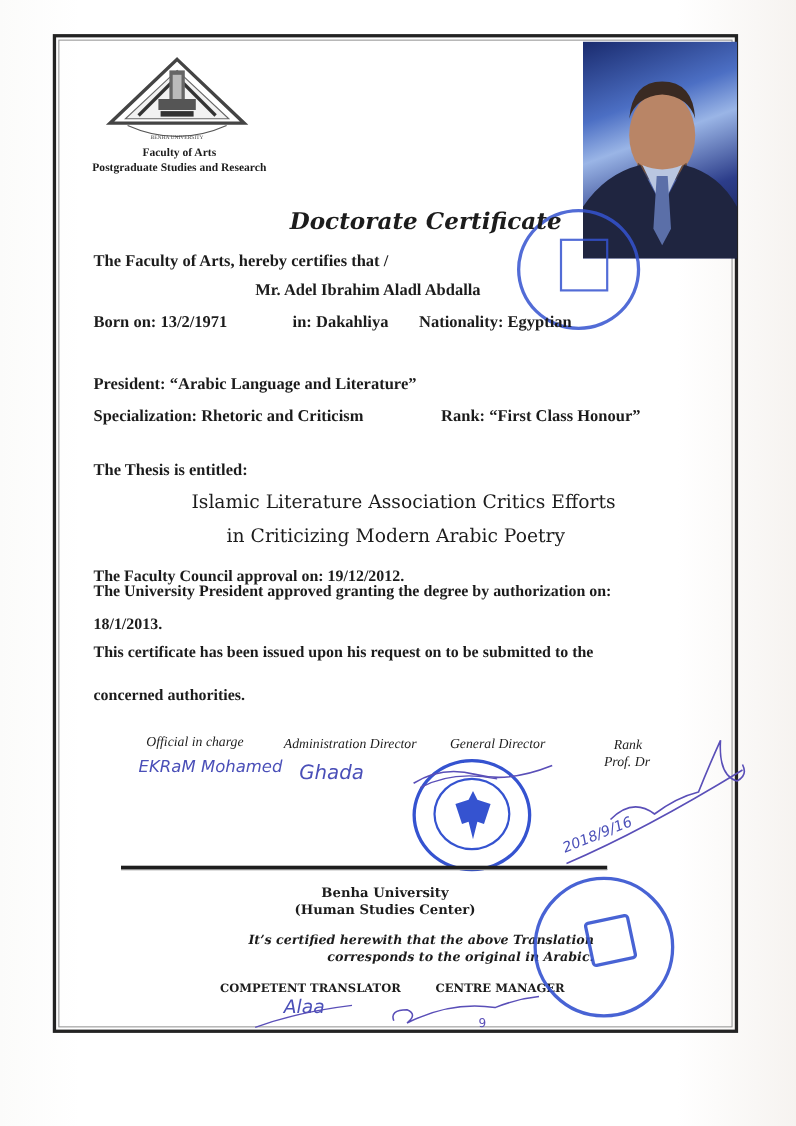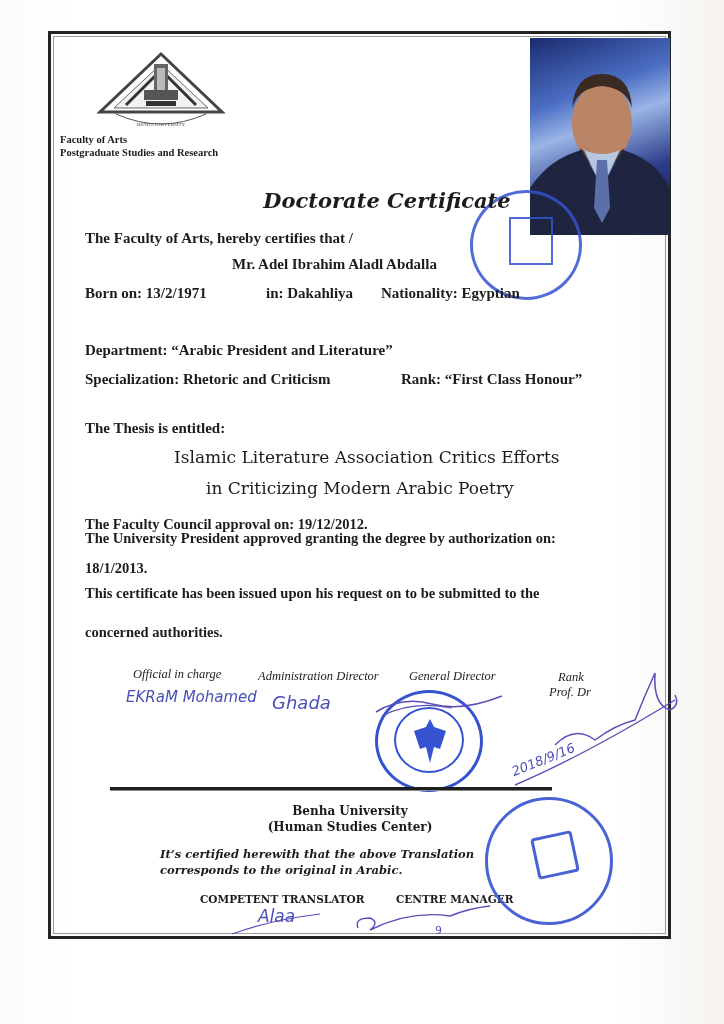--- a/index.html
+++ b/index.html
@@ -2,21 +2,21 @@
 <html><head>
 <meta charset="utf-8">
 <style>
   html, body { margin:0; padding:0; }
   body { width:724px; height:1024px; background:#f7f6f3; position:relative; overflow:hidden; font-family:"Liberation Serif", serif; color:#1c1c1c; }
   .page { position:absolute; left:0; top:0; width:724px; height:1024px; background:linear-gradient(90deg,#fbfbfa 0%,#ffffff 10%,#ffffff 85%,#f6f3f0 100%); }
   .frame { position:absolute; left:48px; top:31px; width:623px; height:908px; border:3px solid #232323; box-sizing:border-box; }
   .frame-inner { position:absolute; left:2px; top:2px; right:2px; bottom:2px; border:1px solid #9a9a9a; }
   .abs { position:absolute; }
   .logo { left:96px; top:50px; width:130px; height:88px; }
-  .faculty { left:60px; top:133px; width:206px; font-weight:bold; font-size:10.5px; line-height:13px; }
+  .faculty { left:60px; top:133px; width:206px; text-align:center; font-weight:bold; font-size:10.5px; line-height:13px; }
   .photo { left:530px; top:38px; width:140px; height:197px; overflow:hidden; background:linear-gradient(160deg,#1a2b6e 0%,#4c6fc4 30%,#9ab5e6 45%,#2c3d8a 70%,#131a45 100%); }
   .title { left:0; width:724px; top:188px; text-align:center; font-family:"DejaVu Serif", serif; font-weight:bold; font-size:21px; padding-left:50px; box-sizing:border-box;font-style:italic; }
   .line { font-weight:bold; font-size:15px; white-space:nowrap; }
   .thesis { font-family:"DejaVu Serif", serif; font-size:17px; white-space:nowrap; }
   .smalltext { font-weight:bold; font-size:14.5px; white-space:nowrap; }
   .sigl { font-style:italic; font-size:12.5px; white-space:nowrap; }
   .rule { left:110px; top:787px; width:442px; height:3px; background:#1e1e1e; border-bottom:1px solid #8a8a8a; }
   .mono { font-family:"DejaVu Serif", serif; }
   .stamp { border:3px solid #3553d0; border-radius:50%; box-sizing:border-box; }
   .hand { font-family:"DejaVu Sans", sans-serif; font-style:italic; color:#4a4fb8; white-space:nowrap; }
@@ -66,21 +66,21 @@
 
   <div class="abs title">Doctorate Certificate</div>
 
   <div class="abs line" style="left:85px;top:230px;">The Faculty of Arts, hereby certifies that /</div>
   <div class="abs line" style="left:232px;top:256px;">Mr. Adel Ibrahim Aladl Abdalla</div>
 
   <div class="abs line" style="left:85px;top:285px;">Born on: 13/2/1971</div>
   <div class="abs line" style="left:266px;top:285px;">in: Dakahliya</div>
   <div class="abs line" style="left:381px;top:285px;">Nationality: Egyptian</div>
 
-  <div class="abs line" style="left:85px;top:342px;">Department: “Arabic President and Literature”</div>
+  <div class="abs line" style="left:85px;top:342px;">President: “Arabic Language and Literature”</div>
   <div class="abs line" style="left:85px;top:371px;">Specialization: Rhetoric and Criticism</div>
   <div class="abs line" style="left:401px;top:371px;">Rank: “First Class Honour”</div>
 
   <div class="abs thesis" style="left:174px;top:447px;">Islamic Literature Association Critics Efforts</div>
   <div class="abs line" style="left:85px;top:420px;">The Thesis is entitled:</div>
   <div class="abs thesis" style="left:206px;top:478px;">in Criticizing Modern Arabic Poetry</div>
 
   <div class="abs smalltext" style="left:85px;top:516px;">The Faculty Council approval on: 19/12/2012.</div>
   <div class="abs smalltext" style="left:85px;top:530px;text-align:right;">The University President approved granting the degree by authorization on:</div>
   <div class="abs smalltext" style="left:85px;top:560px;">18/1/2013.</div>
@@ -113,21 +113,21 @@
     <path d="M50,80 Q70,60 90,75 Q110,60 130,55 Q140,30 150,8 Q148,40 165,45 Q175,40 170,30" fill="none" stroke="#5a4fb8" stroke-width="1.5"></path>
   </svg>
   <div class="abs hand" style="left:510px;top:752px;font-size:13px;transform:rotate(-22deg);">2018/9/16</div>
 
   <div class="abs rule"></div>
 
   <div class="abs mono" style="left:250px;top:803px;width:200px;text-align:center;font-weight:bold;font-size:12px;line-height:16px;">
     <div>Benha University</div>
     <div>(Human Studies Center)</div>
   </div>
-  <div class="abs mono" style="left:160px;top:846px;width:380px;text-align:left;font-weight:bold;font-style:italic;font-size:11.5px;line-height:16px;">
+  <div class="abs mono" style="left:160px;top:846px;width:380px;text-align:right;font-weight:bold;font-style:italic;font-size:11.5px;line-height:16px;">
     <div>It’s certified herewith that the above Translation</div>
     <div>corresponds to the original in Arabic.</div>
   </div>
 
   <div class="abs mono" style="left:200px;top:893px;font-weight:bold;font-size:10.5px;">COMPETENT TRANSLATOR</div>
   <div class="abs mono" style="left:396px;top:893px;font-weight:bold;font-size:10.5px;">CENTRE MANAGER</div>
   <div class="abs hand" style="left:258px;top:906px;font-size:17px;">Alaa</div>
   <svg class="abs" style="left:230px;top:900px;" width="290" height="40">
     <path d="M2,34 Q40,20 90,14" fill="none" stroke="#5a4fb8" stroke-width="1.2"></path>
     <path d="M128,28 Q124,18 140,18 Q150,22 140,30 Q180,10 220,16 Q240,8 260,6" fill="none" stroke="#5a4fb8" stroke-width="1.4"></path>

